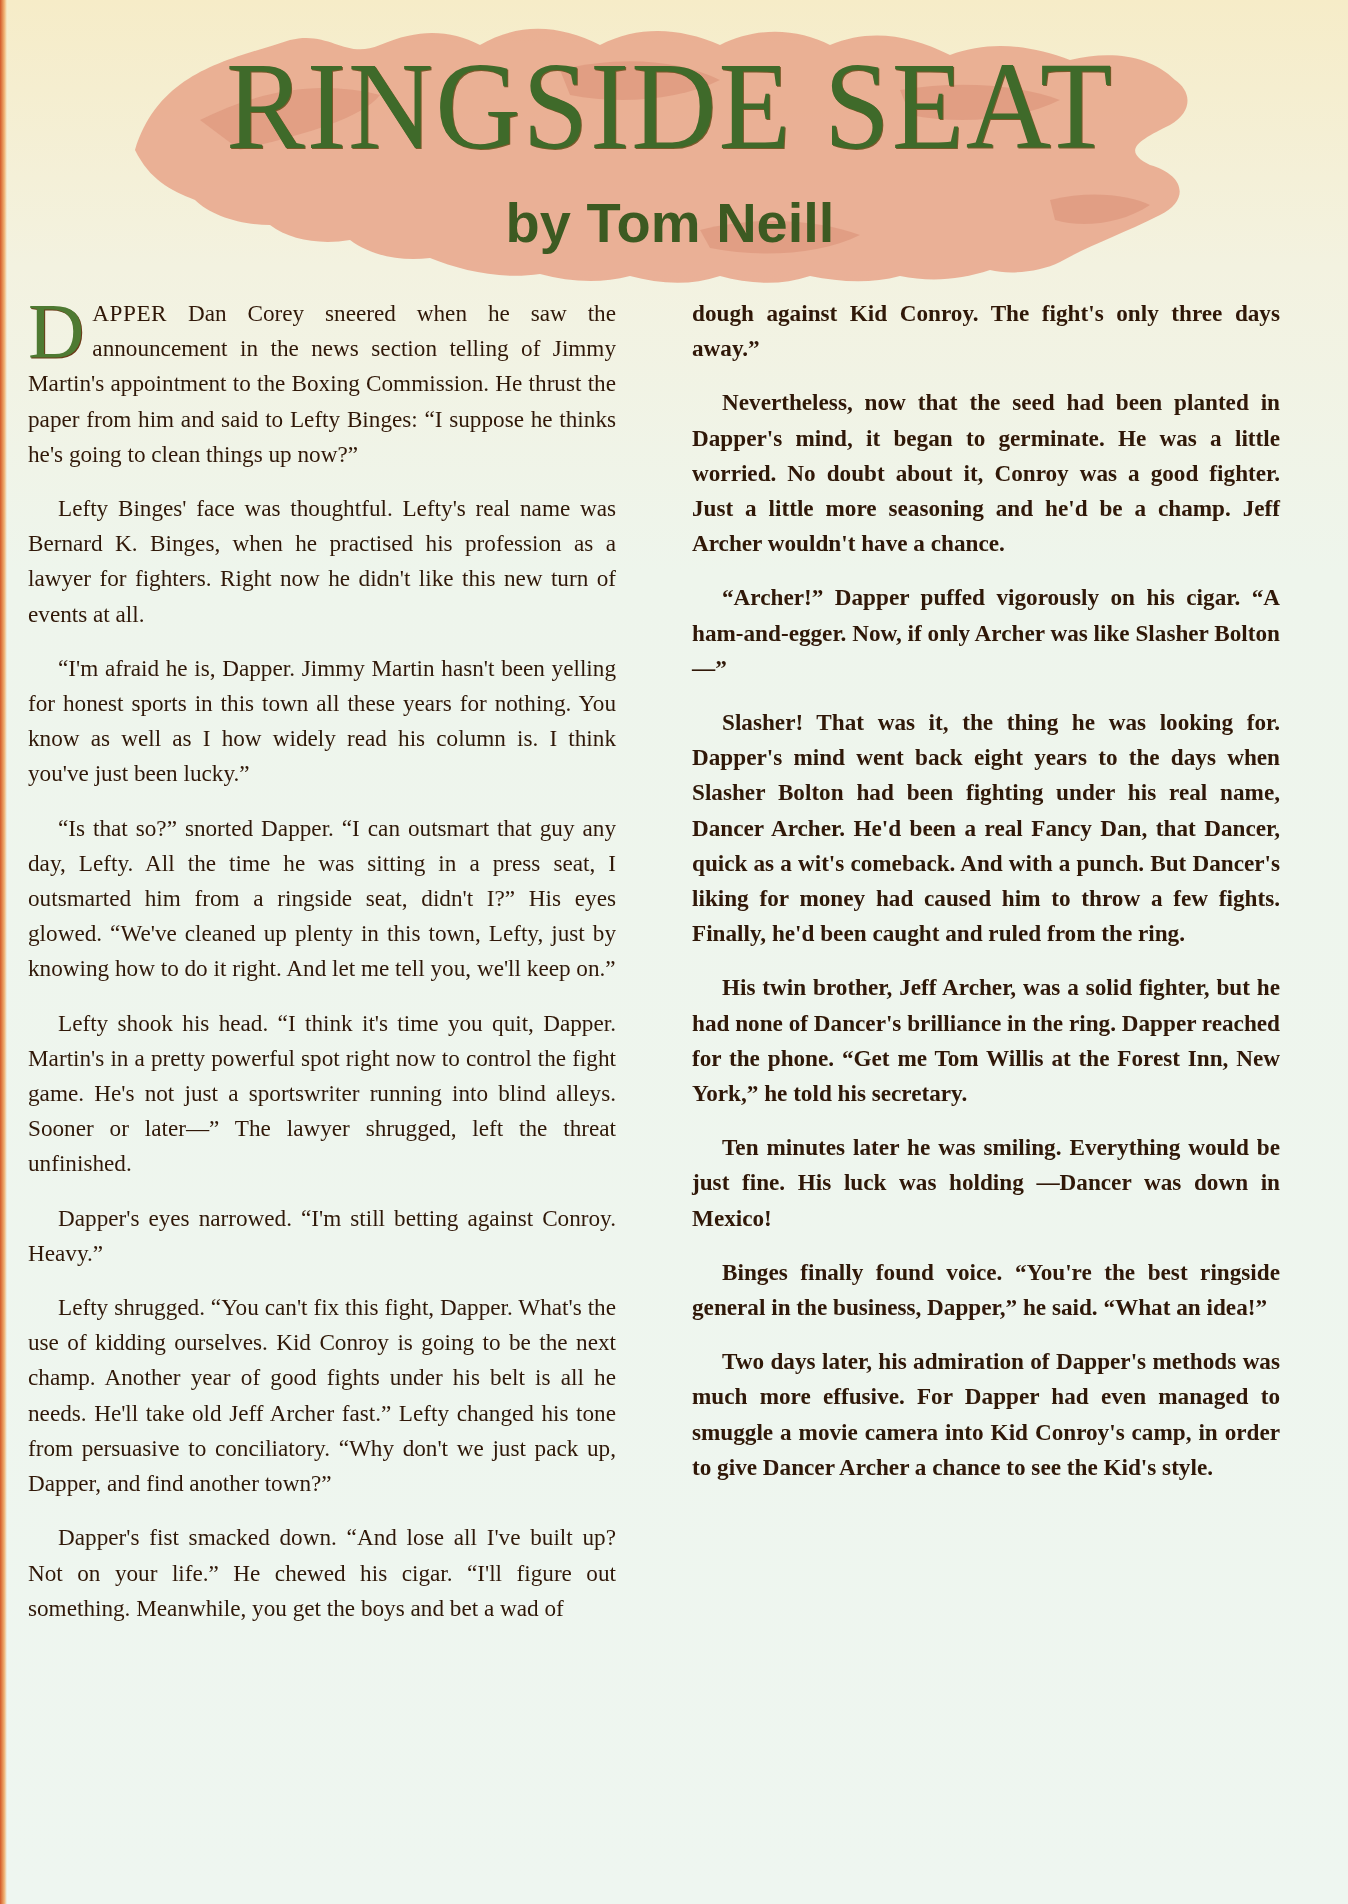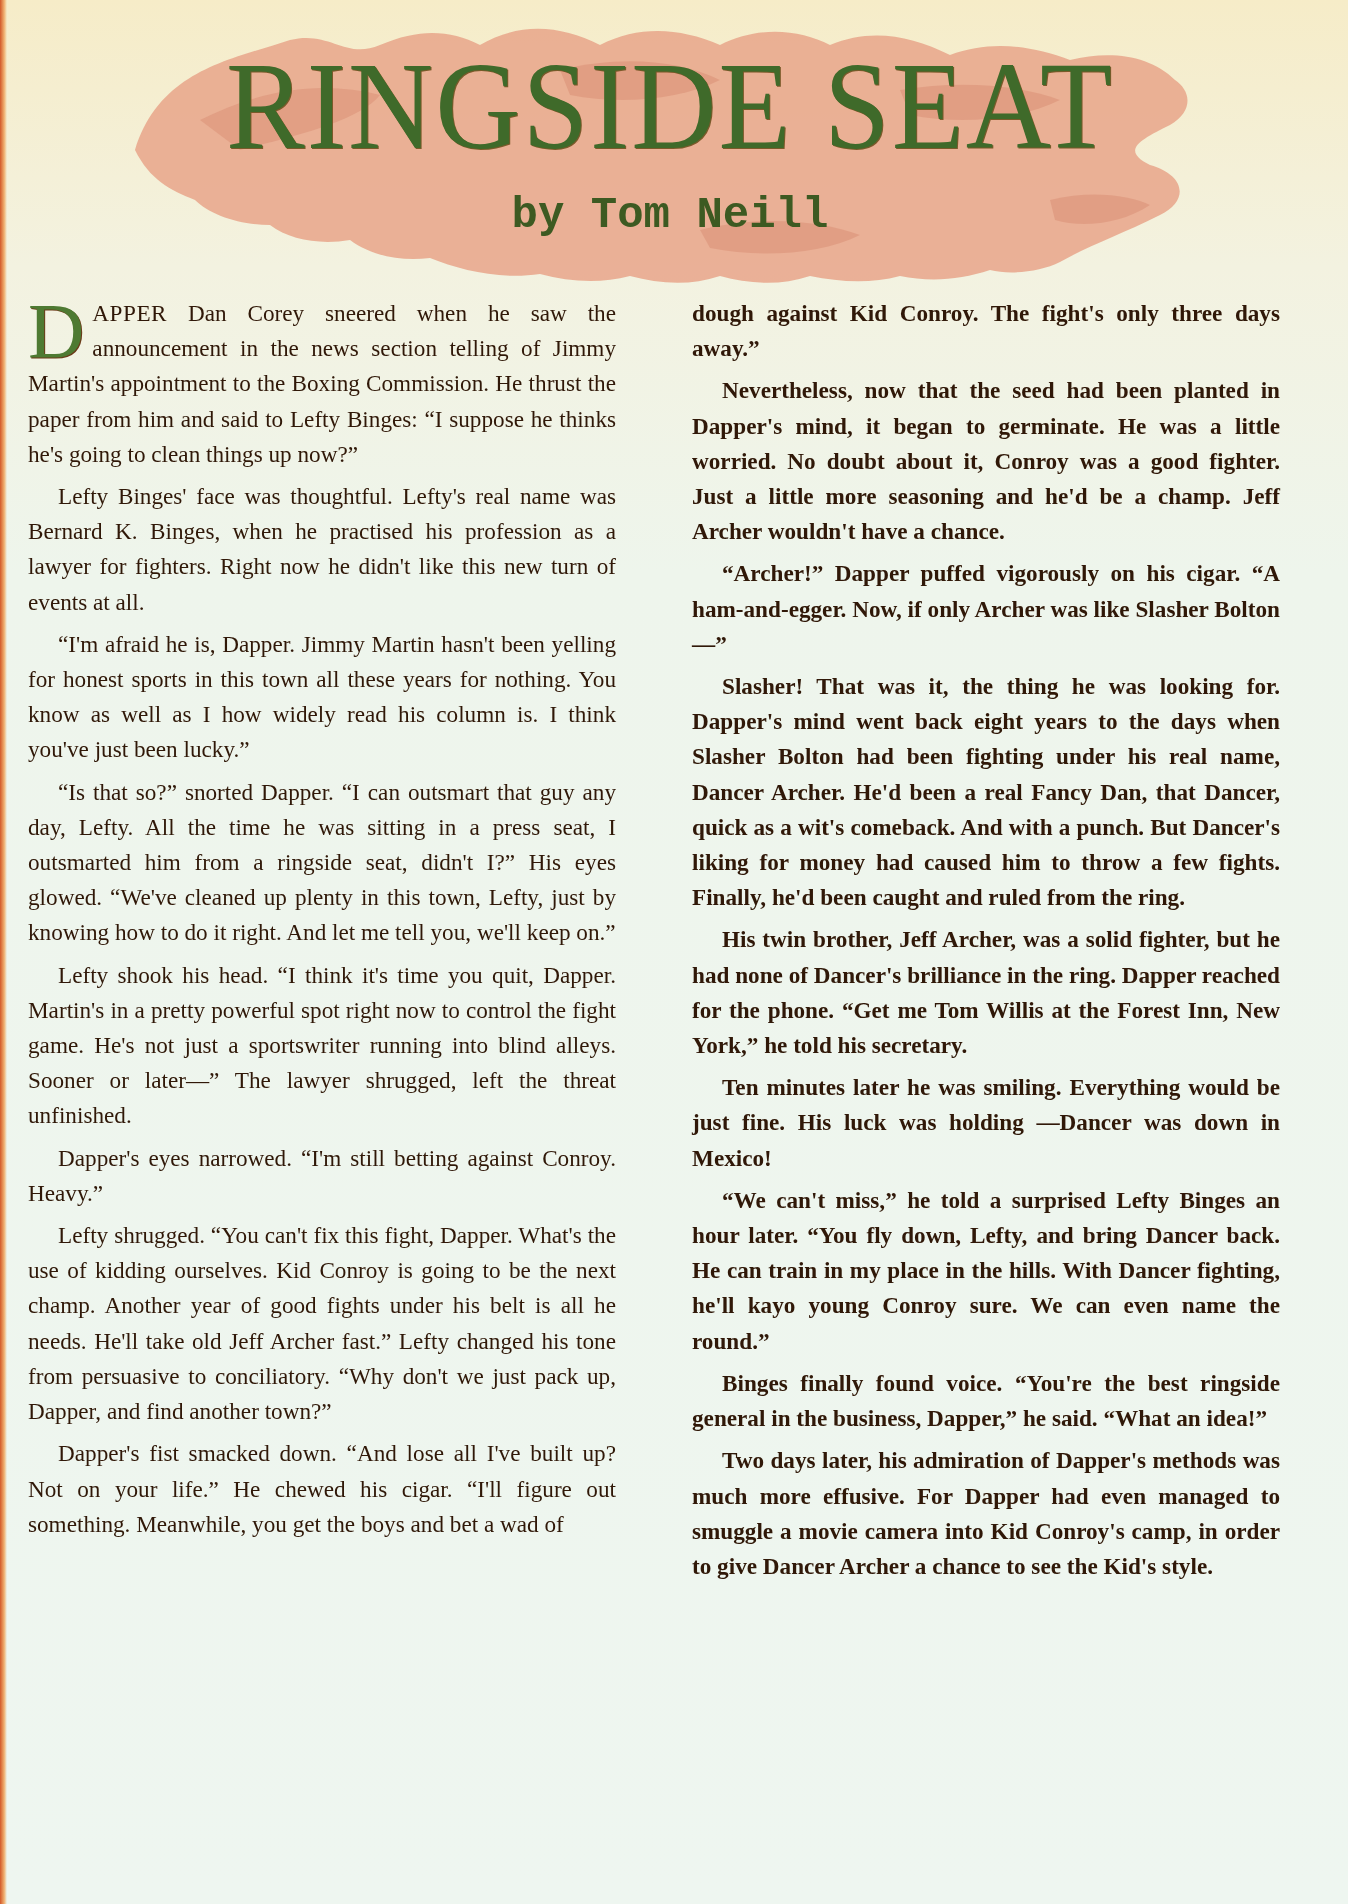--- a/index.html
+++ b/index.html
@@ -25,35 +25,35 @@
     text-align: center;
     font-family: "Liberation Serif", "DejaVu Serif", serif;
     font-size: 118px; line-height: 1; letter-spacing: 2px;
     color: #3f6a2a;
     transform: scaleY(1.05);
     text-shadow: 1px 1px 0 #7a5a2a;
   }
   .byline {
     position: absolute; left: 440px; top: 190px; width: 460px;
     text-align: center;
-    font-family: Liberation Mono, monospace;
+    font-family: Liberation Sans, sans-serif;
     font-weight: bold;
-    font-size: 44px; color: #3d5a22;
+    font-size: 56px; color: #3d5a22;
   }
   .col {
     position: absolute; top: 296px; width: 588px;
     font-size: 23.2px; line-height: 35.2px;
     text-align: justify;
     color: #301808;
   }
   .col-left { left: 28px; }
   .col-right { left: 692px; font-weight: bold; }
   .col p { margin: 0; text-indent: 30px; hyphens: manual; }
   .col p.noindent { text-indent: 0; }
-  .col p.gap { margin-top: 7px; }
+  .col p.gap { margin-top: 19px; }
   .dropcap {
     float: left; font-size: 78px; line-height: 62px;
     color: #4e7a32; margin: 4px 8px 0 0;
     text-shadow: 1px 1px 0 #6b3a18;
   }
   .firstword { letter-spacing: 0.5px; }
 </style>
 </head>
 <body>
 
@@ -87,16 +87,15 @@
   <p class="gap">Dapper's fist smacked down. “And lose all I've built up? Not on your life.” He chewed his cigar. “I'll figure out something. Mean­while, you get the boys and bet a wad of</p>
 </div>
 
 <div class="col col-right">
   <p class="noindent">dough against Kid Conroy. The fight's only three days away.”</p>
   <p class="gap">Nevertheless, now that the seed had been planted in Dapper's mind, it began to germin­ate. He was a little worried. No doubt about it, Conroy was a good fighter. Just a little more seasoning and he'd be a champ. Jeff Archer wouldn't have a chance.</p>
   <p class="gap">“Archer!” Dapper puffed vigorously on his cigar. “A ham-and-egger. Now, if only Archer was like Slasher Bolton—”</p>
   <p class="gap">Slasher! That was it, the thing he was look­ing for. Dapper's mind went back eight years to the days when Slasher Bolton had been fighting under his real name, Dancer Archer. He'd been a real Fancy Dan, that Dancer, quick as a wit's comeback. And with a punch. But Dancer's liking for money had caused him to throw a few fights. Finally, he'd been caught and ruled from the ring.</p>
   <p class="gap">His twin brother, Jeff Archer, was a solid fighter, but he had none of Dancer's brilliance in the ring. Dapper reached for the phone. “Get me Tom Willis at the Forest Inn, New York,” he told his secretary.</p>
   <p class="gap">Ten minutes later he was smiling. Every­thing would be just fine. His luck was holding —Dancer was down in Mexico!</p>
-  <p class="gap">“We can't miss,” he told a surprised Lefty Binges an hour later. “You fly down, Lefty, and bring Dancer back. He can train in my place in the hills. With Dancer fighting, he'll kayo young Conroy sure. We can even name the round.”</p>
   <p class="gap">Binges finally found voice. “You're the best ringside general in the business, Dapper,” he said. “What an idea!”</p>
   <p class="gap">Two days later, his admiration of Dapper's methods was much more effusive. For Dap­per had even managed to smuggle a movie camera into Kid Conroy's camp, in order to give Dancer Archer a chance to see the Kid's style.</p>
 </div>
 
 </body></html>

